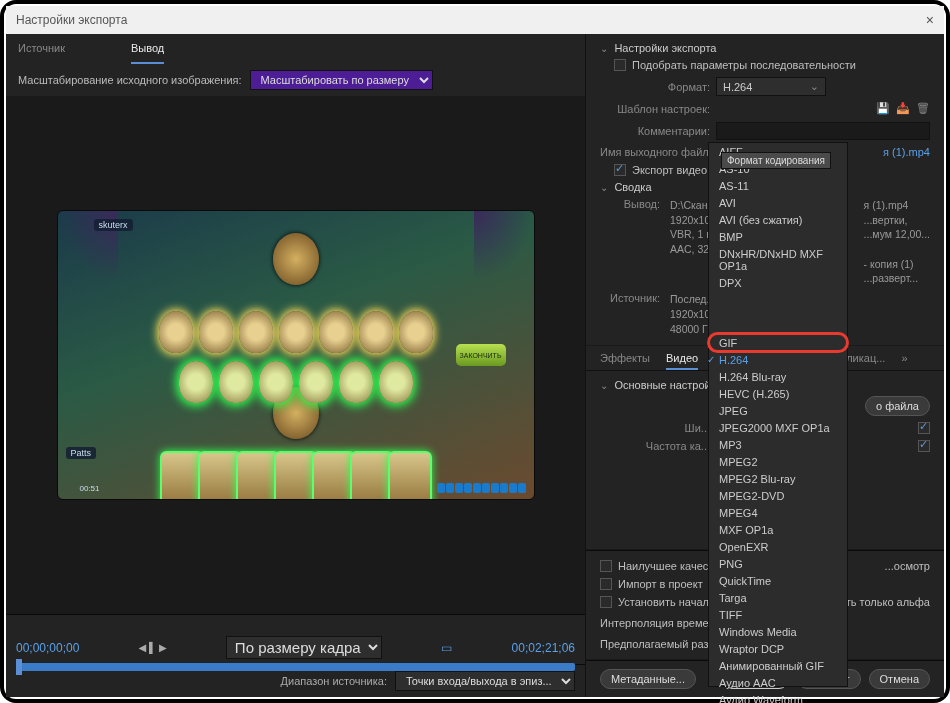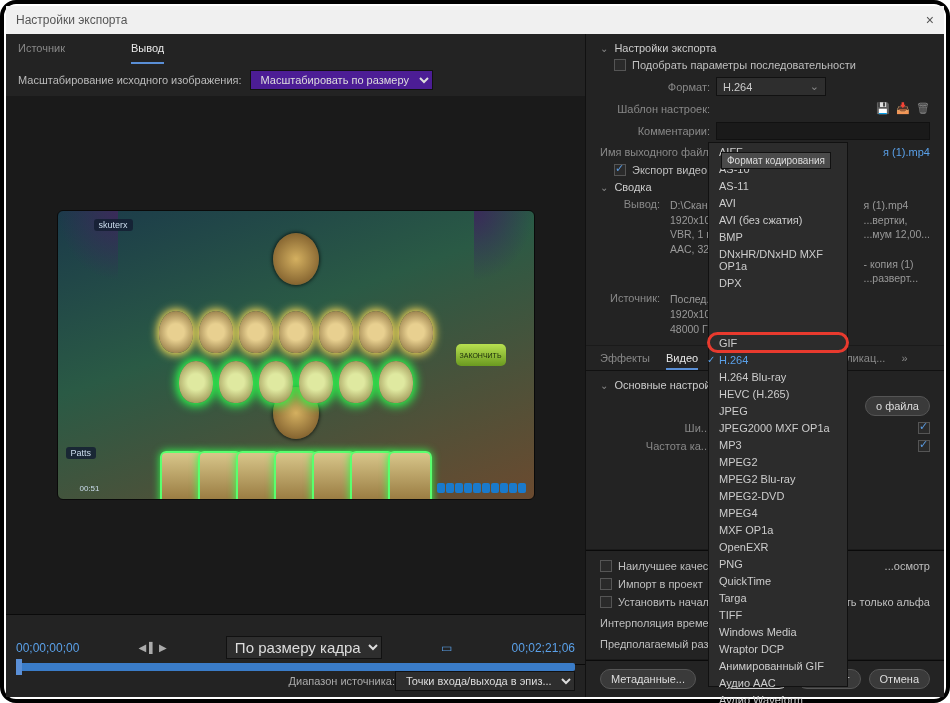--- a/index.html
+++ b/index.html
@@ -37,21 +37,21 @@
 .endturn { position: absolute; right: 28px; top: 50%; transform: translateY(-50%); width: 50px; height: 22px; background: linear-gradient(#b8e050,#6a9a20); border-radius: 5px; font-size: 7px; display: flex; align-items: center; justify-content: center; color: #1a2a0a; }
 .mana { position: absolute; bottom: 6px; right: 8px; display: flex; gap: 1px; }
 .mana i { display: block; width: 8px; height: 10px; background: #1a7acc; border-radius: 2px; }
 .timeline { height: 50px; background: #232323; border-top: 1px solid #0a0a0a; padding: 21px 10px; }
 .tl-top { display: flex; justify-content: space-between; align-items: center; color: #5aa0e8; font-size: 12px; margin-bottom: 4px; }
 .tl-top .controls { display: flex; gap: 2px; color: #aaa; font-size: 10px; }
 .tl-top select { background: #2e2e2e; color: #ddd; border: 1px solid #111; padding: 1px 4px; font-size: 15px; }
 .tl-bar { height: 8px; background: #2a2a2a; position: relative; border-radius: 2px; }
 .tl-bar .prog { position: absolute; left: 0; top: 0; bottom: 0; width: 100%; background: #3a7cc8; border-radius: 2px; }
 .tl-bar .play { position: absolute; left: 0; top: -4px; width: 6px; height: 16px; background: #5a8fd6; }
-.src-range { padding: 6px 10px; display: flex; align-items: center; color: #aaa; justify-content: flex-end; border-top: 1px solid #0a0a0a; margin-left: 20px; }
+.src-range { padding: 6px 10px; display: flex; align-items: center; gap: 8px; color: #aaa; justify-content: flex-end; border-top: 1px solid #0a0a0a; margin-left: 20px; }
 .src-range select { background: #2e2e2e; color: #ddd; border: 1px solid #111; padding: 2px 6px; font-size: 11px; min-width: 180px; }
 
 
 .sec { padding: 6px 14px; border-bottom: 1px solid #1a1a1a; }
 .sec-head { color: #ccc; font-size: 11px; display: flex; align-items: center; gap: 6px; padding: 2px 0; }
 .sec-head::before { content: "⌄"; font-size: 10px; color: #888; }
 .r-row { display: flex; align-items: center; padding: 3px 0; gap: 6px; }
 .r-label { color: #888; min-width: 110px; text-align: right; }
 .r-val { color: #bbb; }
 .dd { background: #2e2e2e; border: 1px solid #111; padding: 2px 6px; min-width: 110px; display: flex; justify-content: space-between; align-items: center; color: #ccc; position: relative; }

